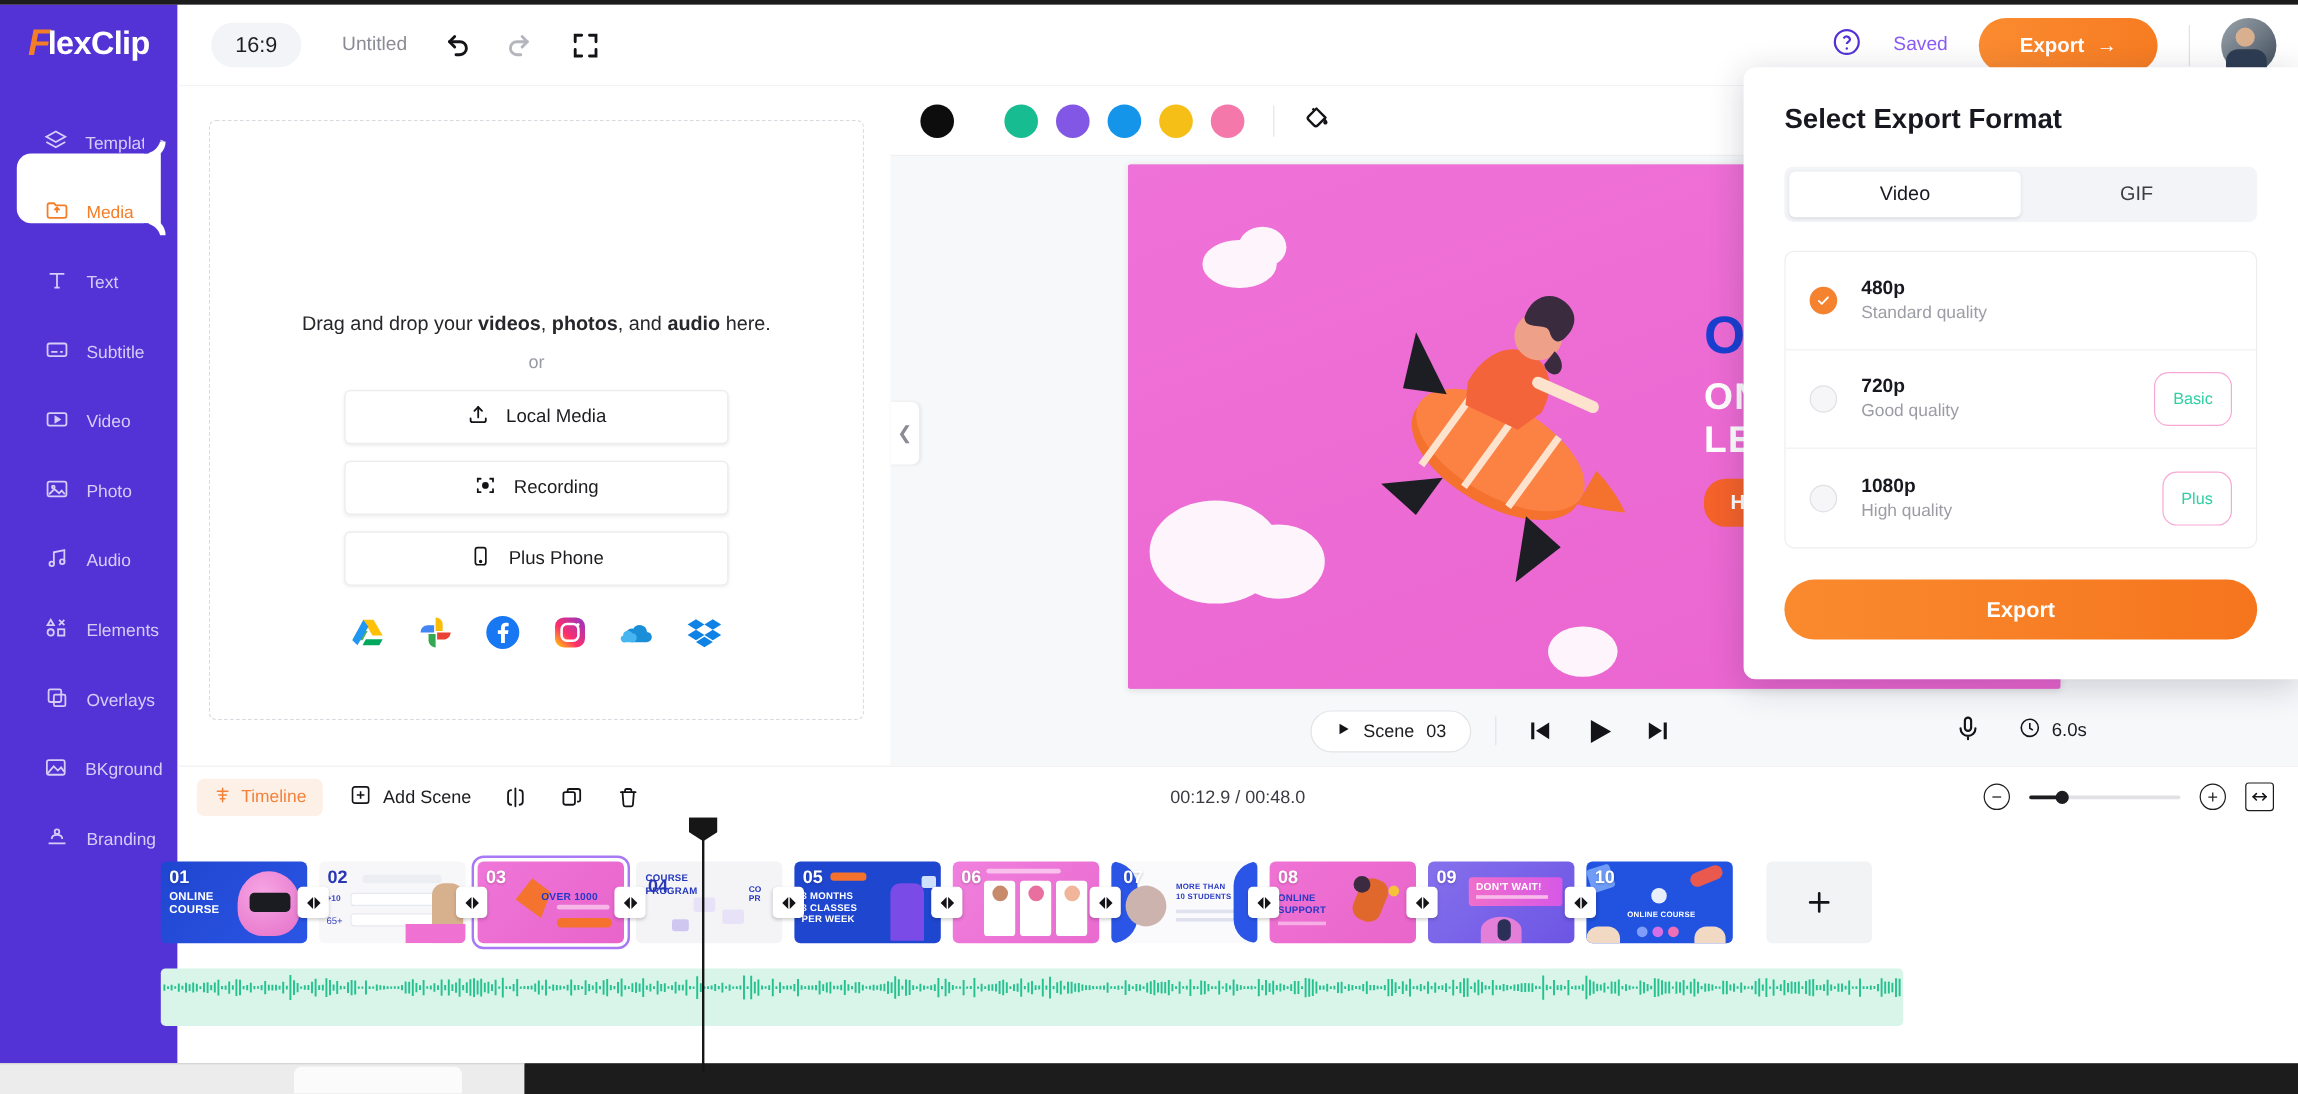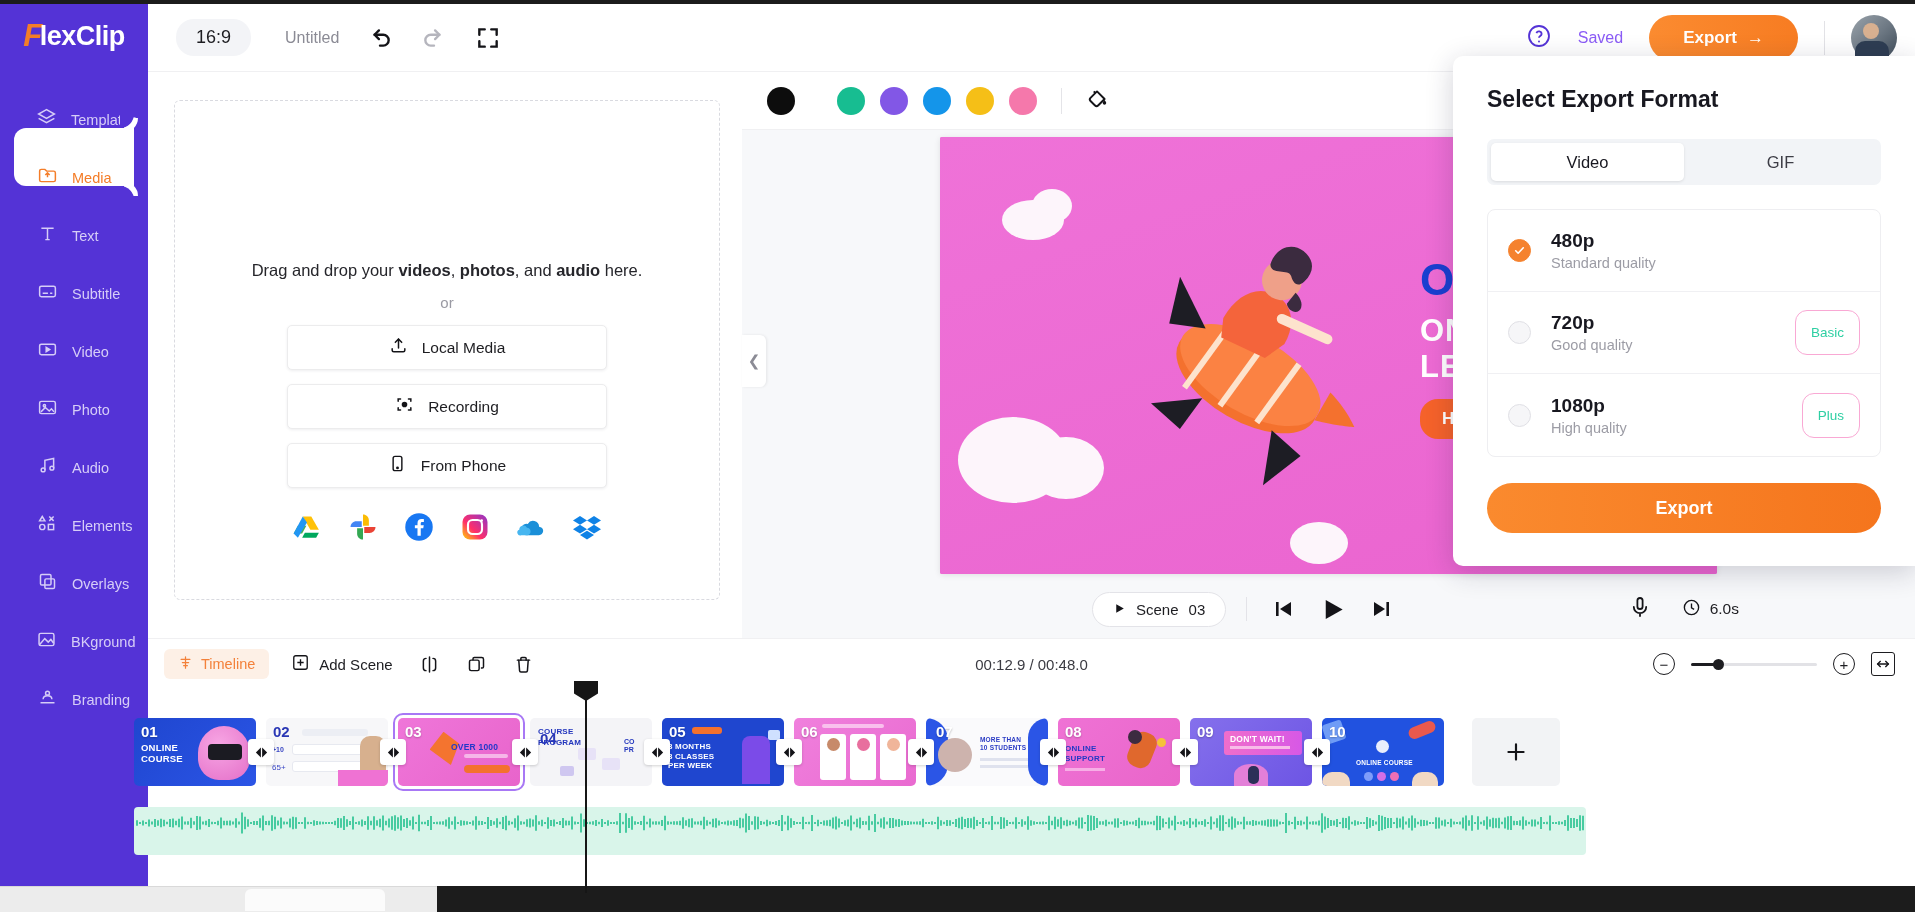--- a/index.html
+++ b/index.html
@@ -287,21 +287,21 @@
   .radio {
     width:23px; height:23px; border-radius:50%; border:1.6px solid #e0e0e5;
     background:#f6f6f8; flex:0 0 auto;
   }
   .radio.checked {
     background:#f5822e; border-color:#f5822e;
     display:flex; align-items:center; justify-content:center;
   }
   .radio.checked svg { width:13px; height:13px; }
   .ed-labels { margin-left:20px; }
-  .ed-res { font-size:19px; font-weight:700; color:#181820; }
+  .ed-res { font-size:16px; font-weight:700; color:#181820; }
   .ed-desc { font-size:14.5px; color:#9c9ca5; margin-top:3px; }
   .ed-badge {
     margin-left:auto; border:1px solid #f9a8d4; color:#2ec архив;
     color:#2ecfa3; font-size:13.5px; padding:14px 15px; border-radius:12px;
   }
   .ed-export-btn {
     margin-top:26px; width:100%; height:50px; border:none; border-radius:25px;
     background:linear-gradient(90deg,#fa8a2e,#f5751d); color:#fff;
     font-size:18px; font-weight:600; cursor:pointer;
   }
@@ -510,21 +510,21 @@
       <span>Recording</span>
     </div>
 
     <div class="dz-btn">
       <span>
         <svg viewBox="0 0 24 24" fill="none" stroke="#141418" stroke-width="1.8">
             <rect x="6.5" y="3" width="11" height="18" rx="2.4"></rect>
             <circle cx="12" cy="17.6" r=".9" fill="#141418"></circle>
           </svg>
       </span>
-      <span>From Phone</span>
+      <span>Plus Phone</span>
     </div>
 
     <div class="cloud-row">
       <span class="ci">
         <svg viewBox="0 0 24 24">
             <path d="M8.6 3.5h6.8l6.1 10.6h-6.8z" fill="#ffc107"></path>
             <path d="M1.3 17.2 4.7 11l6.8 0-3.4 6.2z" fill="#4caf50"></path>
             <path d="m8.6 3.5-7.3 13.7 3.4 3.3L12 8.3z" fill="#2196f3"></path>
             <path d="M8.1 20.5h11.2l2.2-3.9H10.3z" fill="#00a85d"></path>
           </svg>

